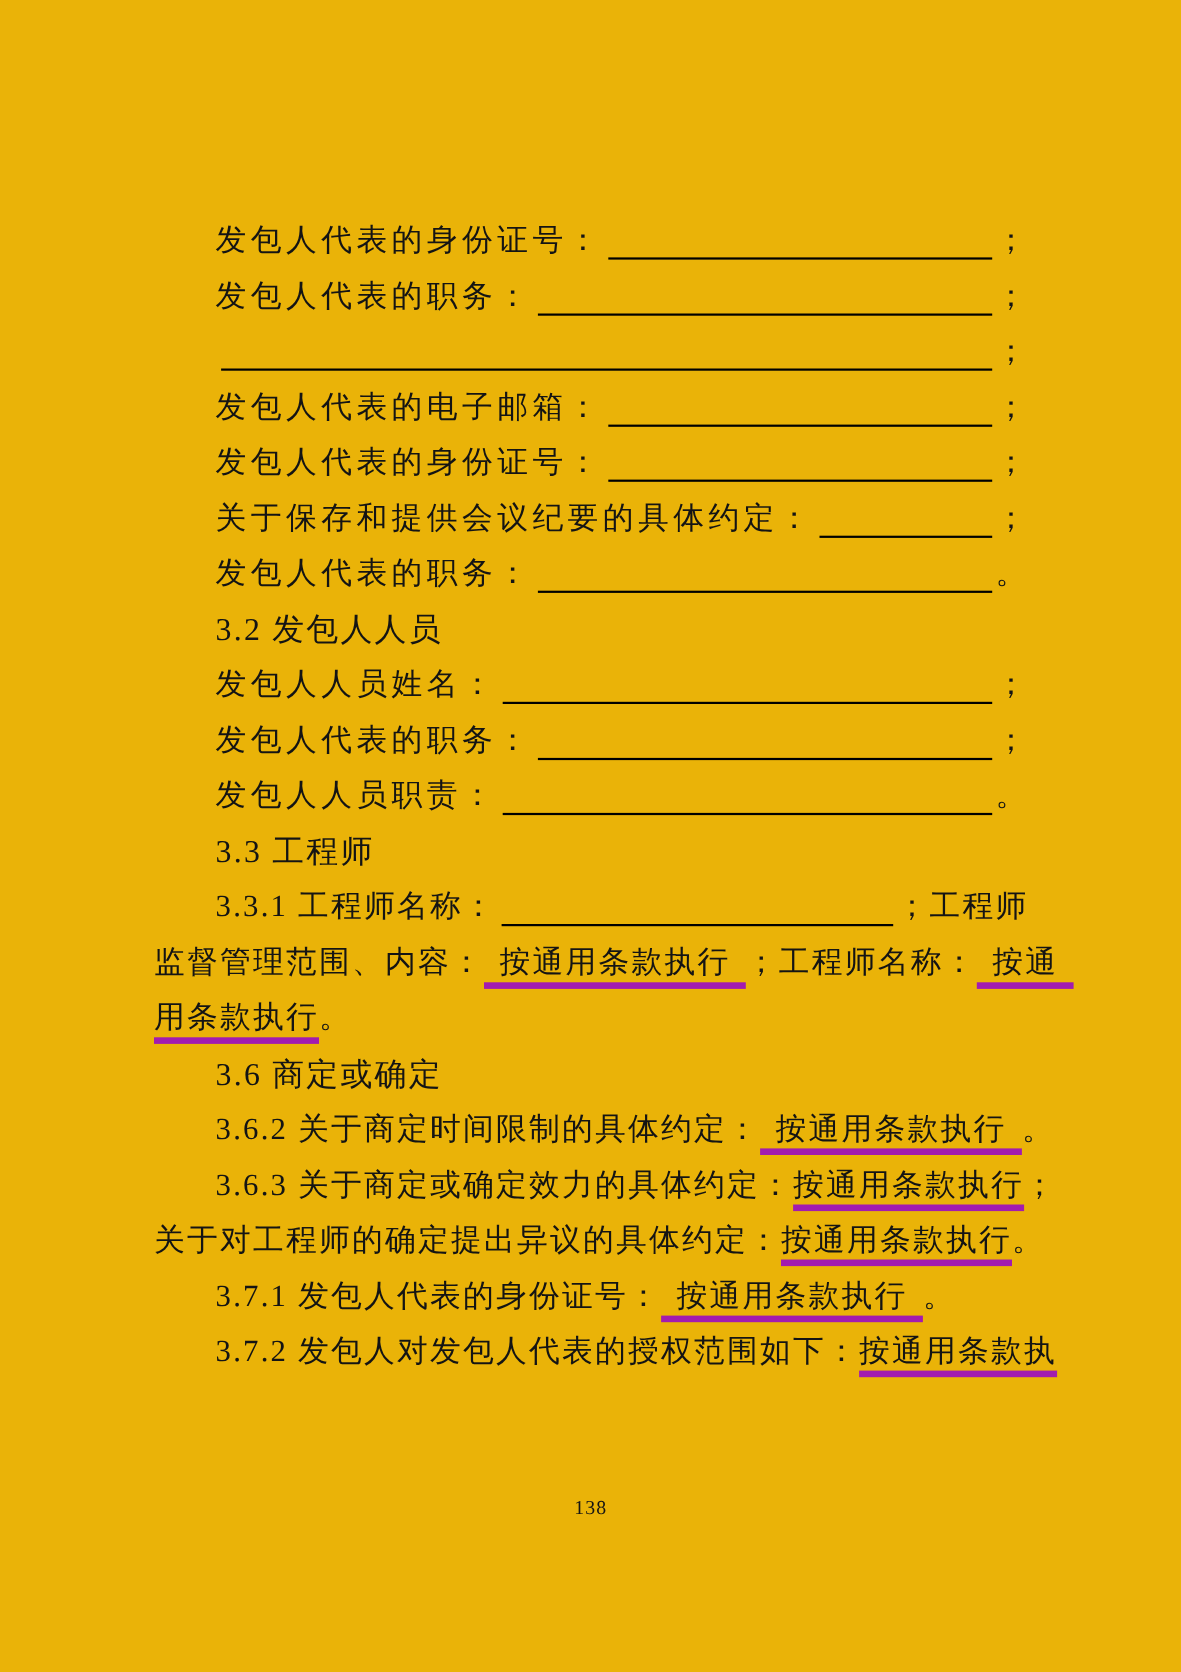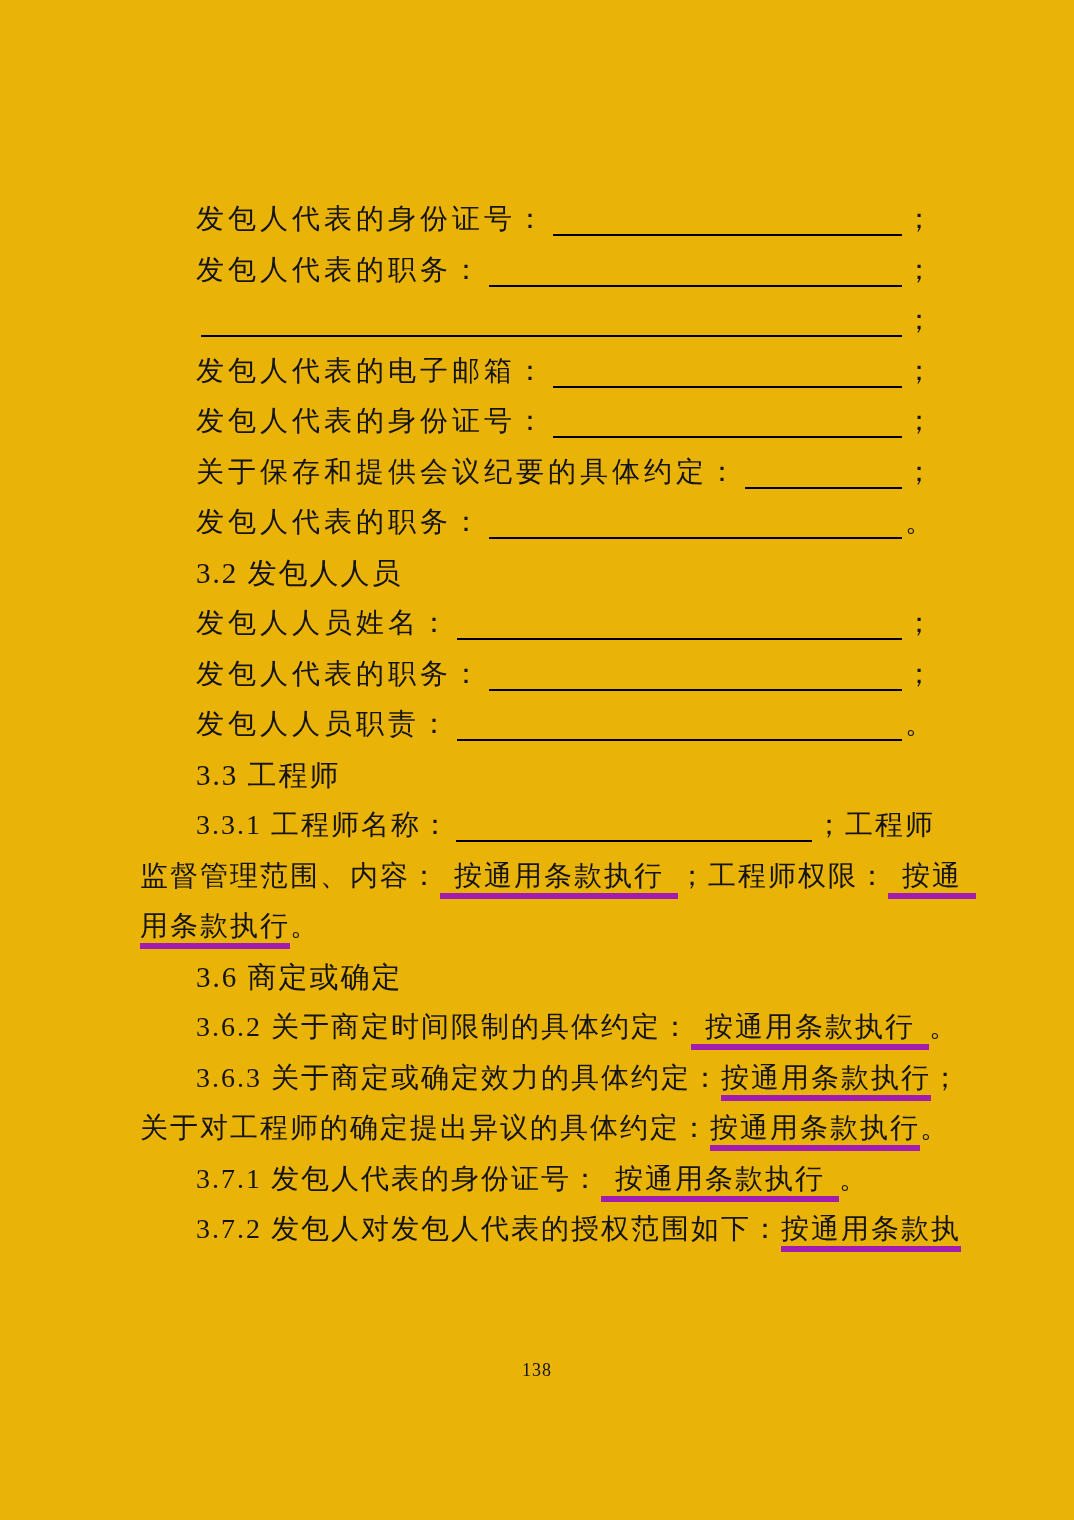--- a/index.html
+++ b/index.html
@@ -128,21 +128,21 @@
       <span class="tail">。</span>
     </div>
 
     <div class="row heading">3.3 工程师</div>
     <div class="row flexrow indent para">
       <span>3.3.1 工程师名称：</span>
       <span class="fill"></span>
       <span class="tail">；工程师</span>
     </div>
     <div class="row para">
-      <span>监督管理范围、内容：</span><span class="u u-pad">按通用条款执行</span><span>；工程师权限：</span><span class="u u-pad">按通</span>
+      <span>监督管理范围、内容：</span><span class="u u-pad">按通用条款执行</span><span>；工程师名称：</span><span class="u u-pad">按通</span>
     </div>
     <div class="row para">
       <span class="u">用条款执行</span><span>。</span>
     </div>
 
     <div class="row heading">3.6 商定或确定</div>
     <div class="row indent para">
       <span>3.6.2 关于商定时间限制的具体约定：</span><span class="u u-pad">按通用条款执行</span><span>。</span>
     </div>
     <div class="row indent para">

